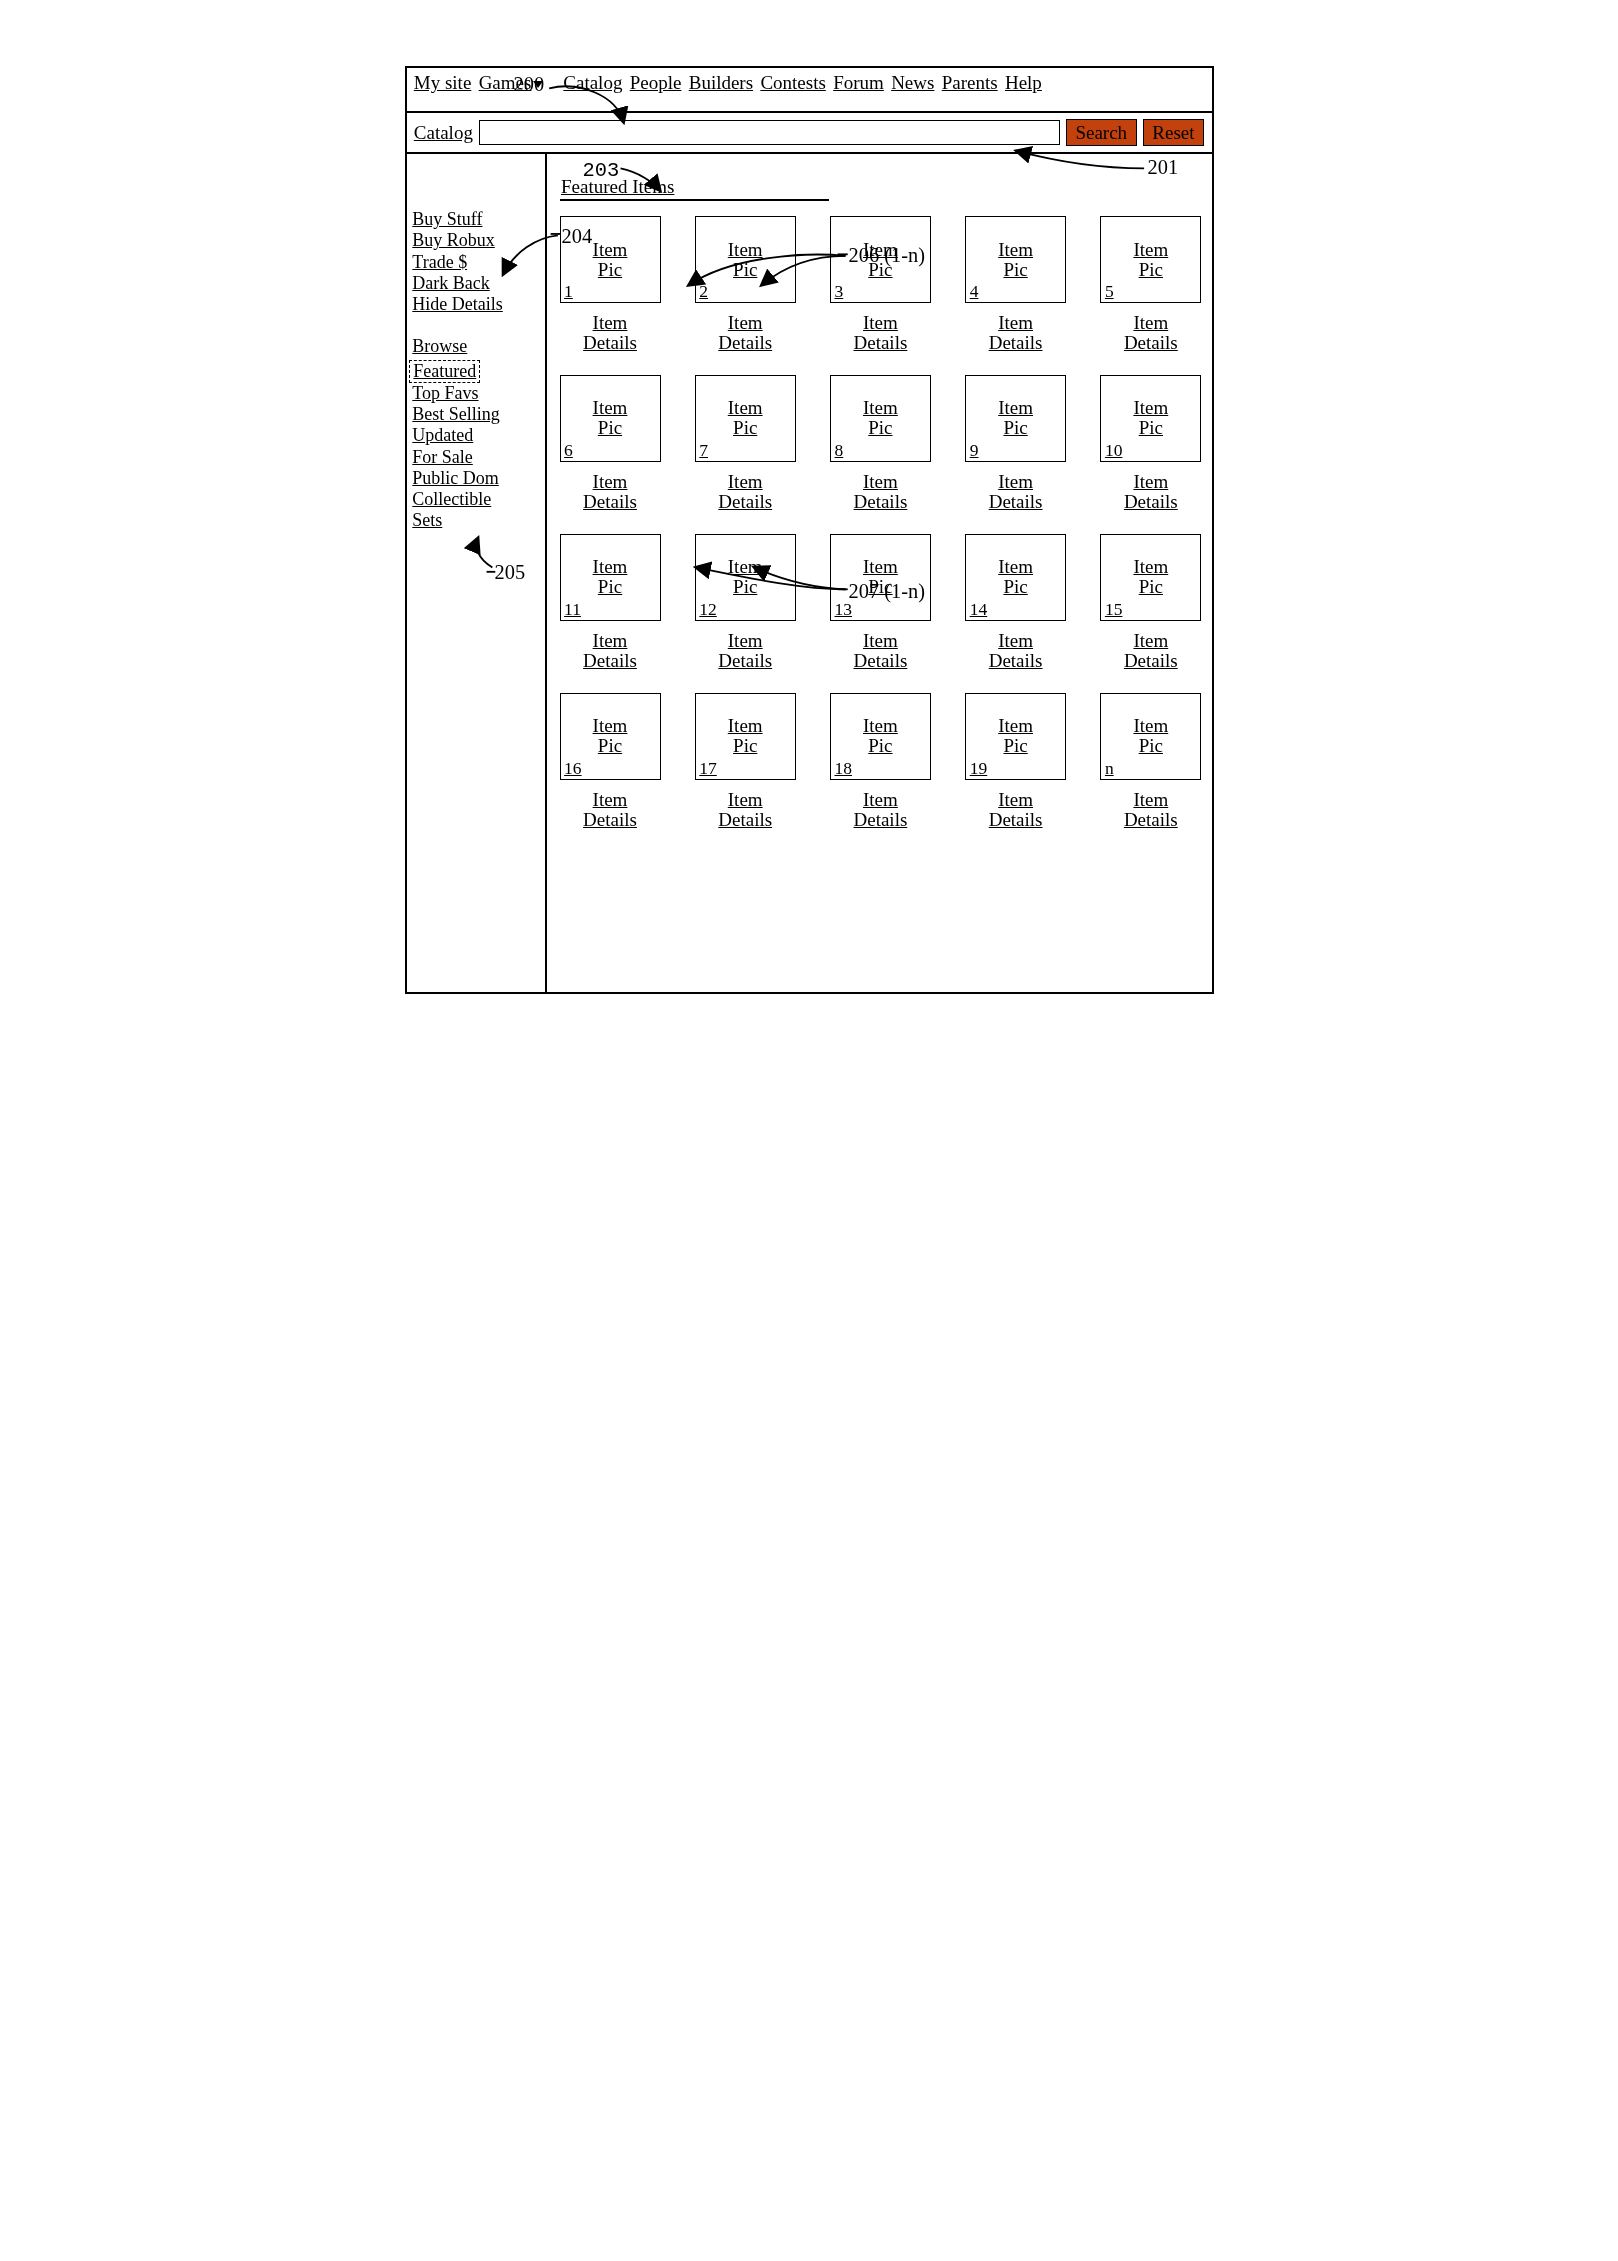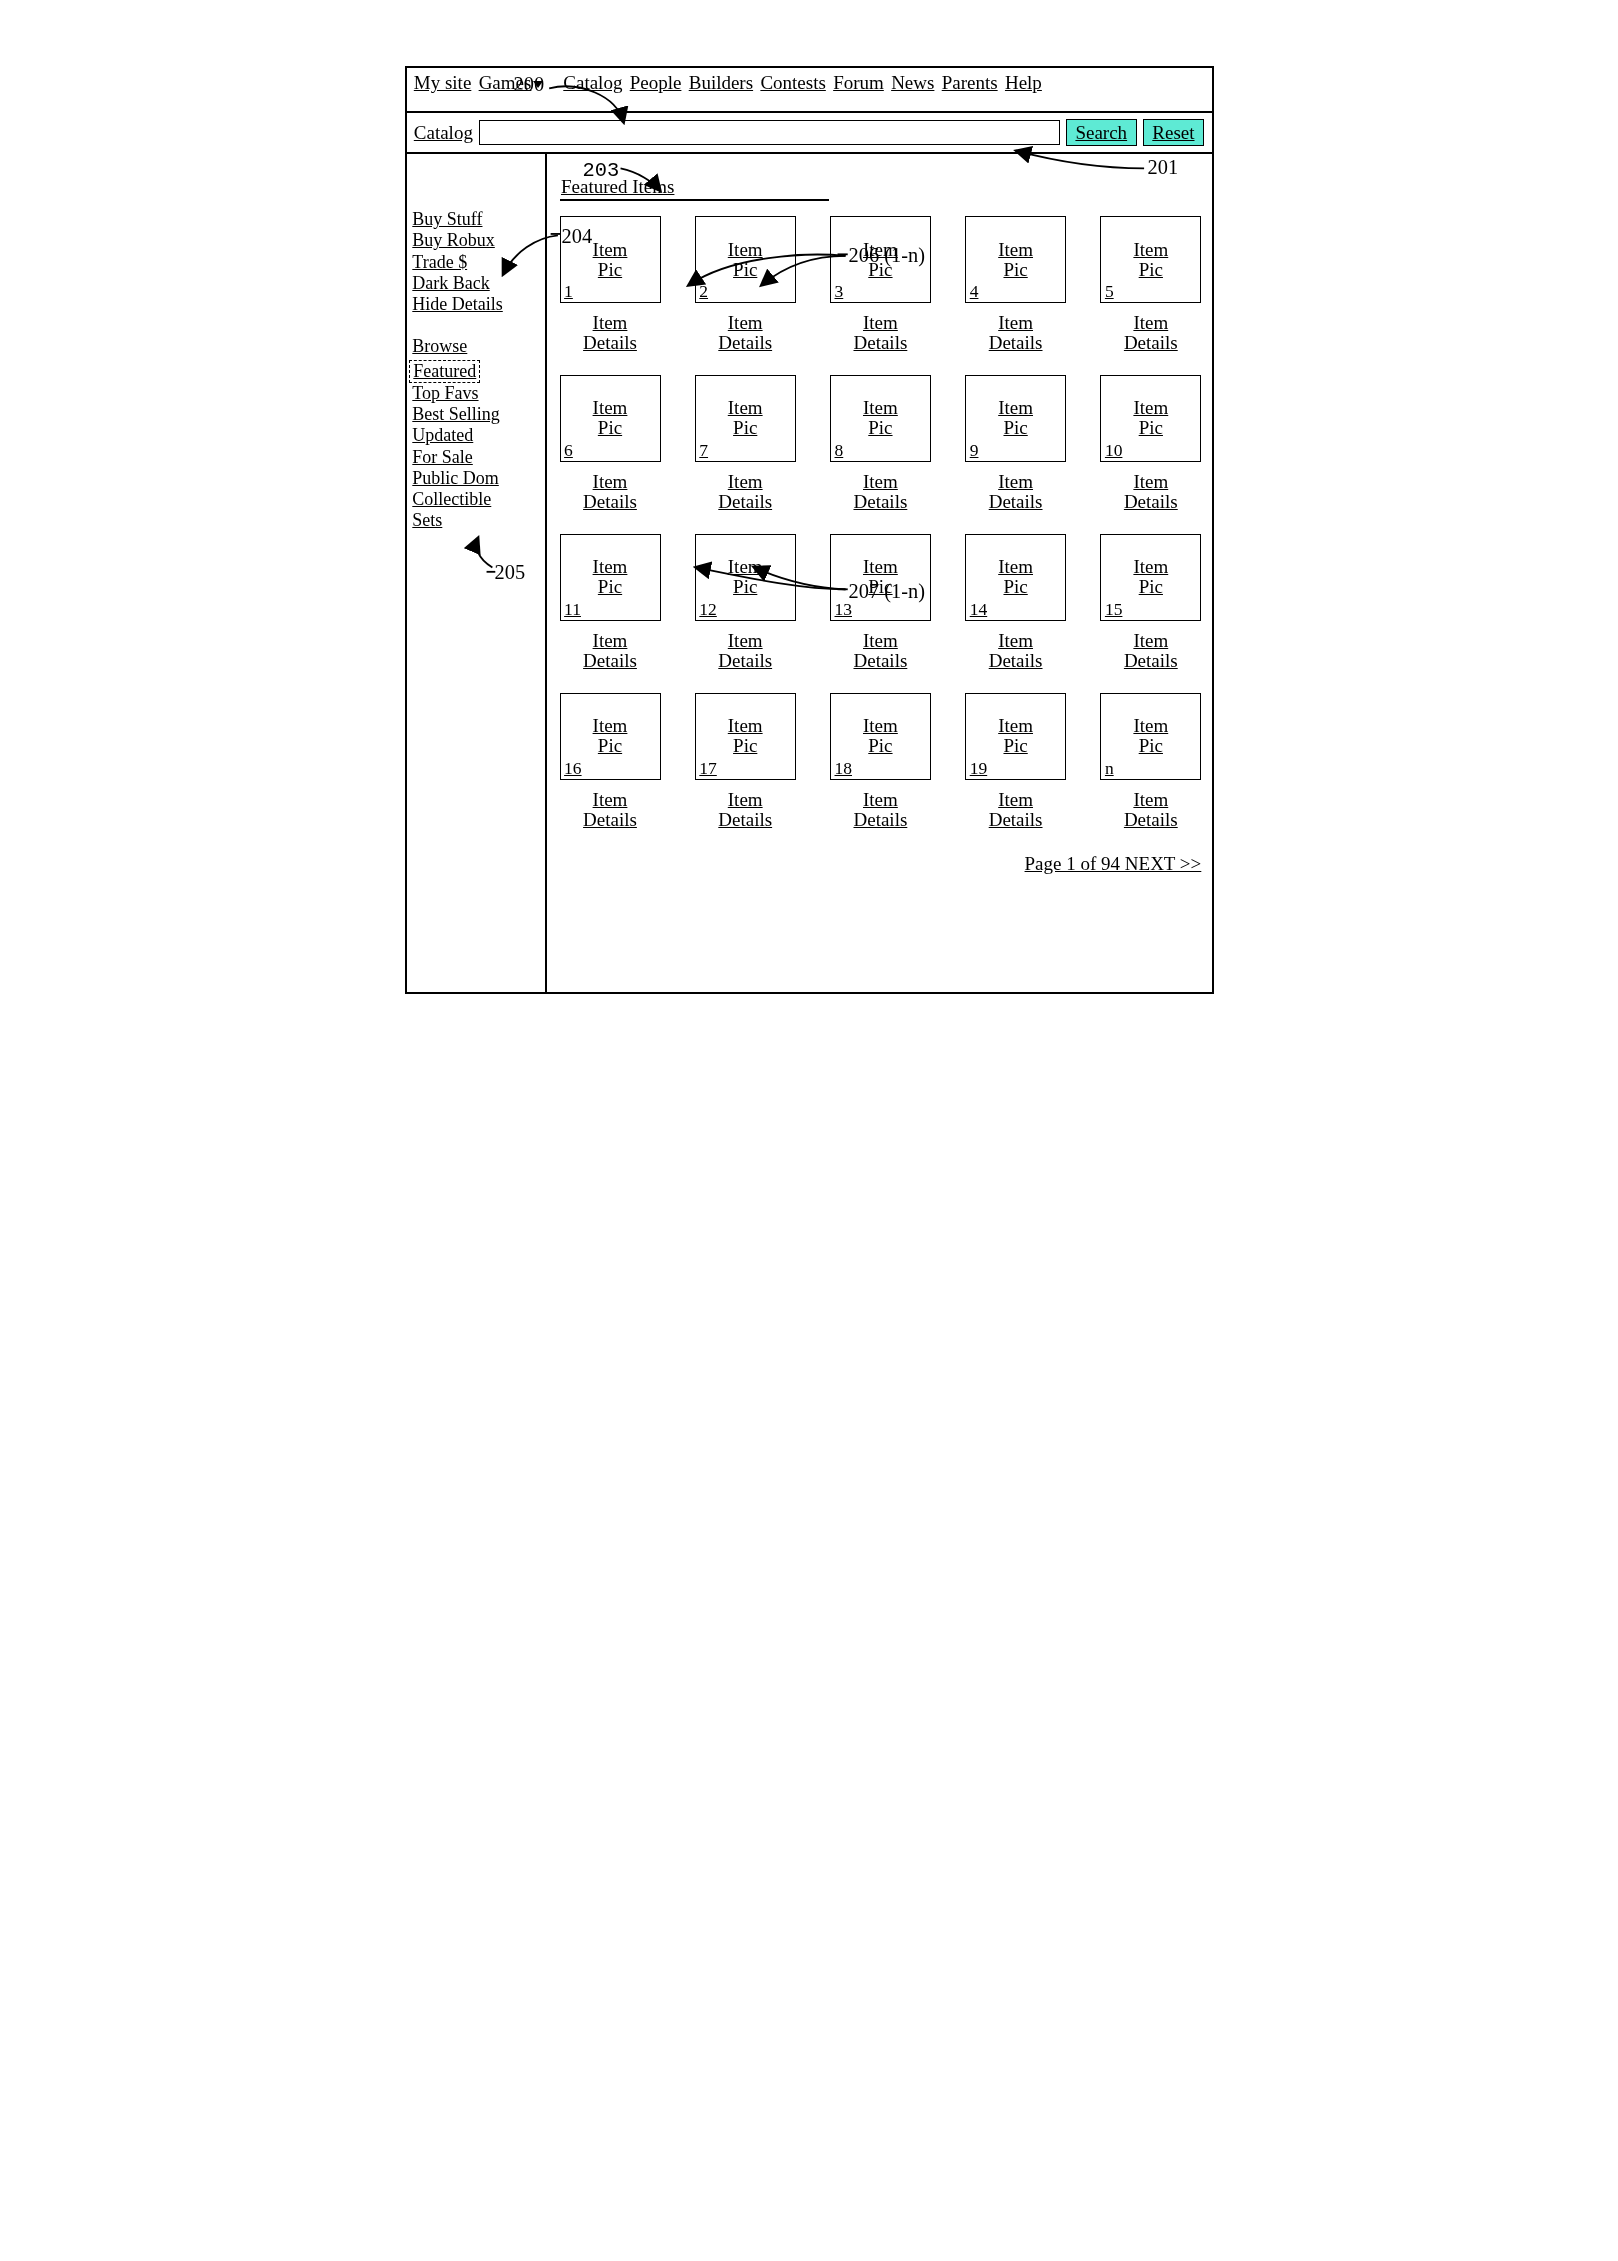--- a/index.html
+++ b/index.html
@@ -53,24 +53,23 @@
   .searchbar .lbl { text-decoration: underline; }
   .searchbar input[type=text] {
     flex: 1;
     height: 25px;
     border: 1.5px solid #000;
     font-size: 16px;
     padding: 0 4.4px;
   }
   .btn {
     border: 1.5px solid #000;
-    background: #5eead4;
+    background: #c2410c;
     font-family: inherit;
     font-size: 19px;
-    text-decoration: underline;
     padding: 1.5px 8.7px;
     cursor: pointer;
   }
   .body {
     display: flex;
     min-height: 838px;
   }
   .sidebar {
     width: 138px;
     padding: 55px 2.9px 7.3px 5.8px;
@@ -466,19 +465,18 @@
               <div class="det">
                 <div>Item</div>
                 <div>Details</div>
               </div>
               <div class="det">
                 <div>Item</div>
                 <div>Details</div>
               </div>
             </div>
           </div>
-        <div class="pager">Page 1 of 94 NEXT &gt;&gt;</div>
       </div>
     </div>
 
   </div>
 </div>
 
 
 </body></html>

